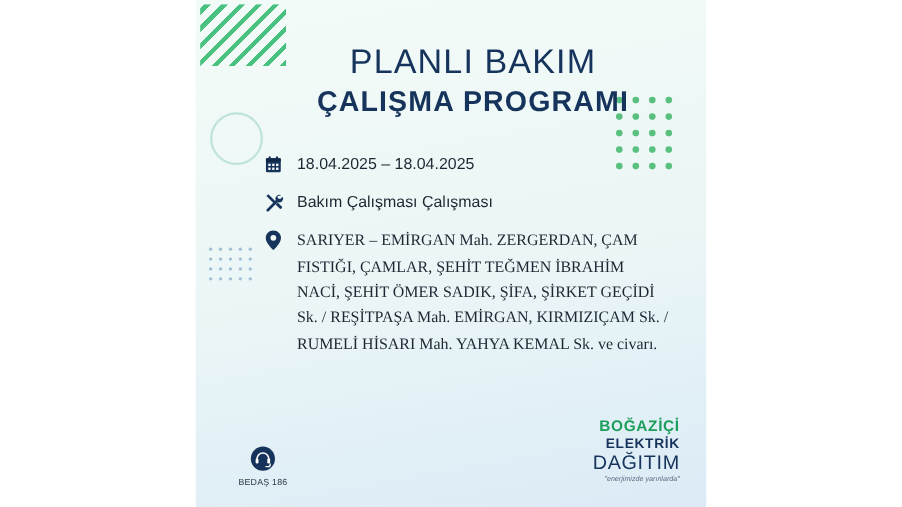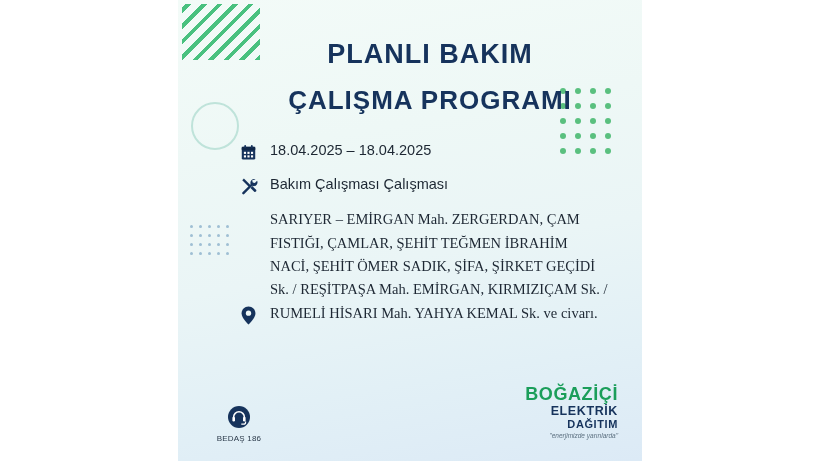--- a/index.html
+++ b/index.html
@@ -100,44 +100,44 @@
   .title-block {
     position: absolute;
     left: 0;
     top: 40px;
     width: 464px;
     text-align: center;
     padding-left: 40px;
     box-sizing: border-box;
   }
   .title-main {
-    font-size: 27px;
-    font-weight: bold;
+    font-size: 31px;
+    font-weight: normal;
     letter-spacing: 1px;
     color: #16335c;
     line-height: 1.05;
   }
   .title-sub {
     font-size: 26px;
     font-weight: bold;
     letter-spacing: 1px;
     color: #16335c;
     line-height: 1.15;
-    margin-top: 18px;
+    margin-top: 5px;
   }
 
   .rows {
     position: absolute;
     left: 62px;
     top: 140px;
     width: 370px;
   }
   .row {
     display: flex;
-    align-items: flex-end;
+    align-items: flex-start;
     margin-bottom: 13px;
   }
   .row .ic {
     width: 30px;
     min-width: 30px;
     padding-top: 1px;
     display: flex;
     justify-content: flex-start;
   }
   .row .txt {
@@ -183,37 +183,37 @@
     letter-spacing: 0.2px;
   }
 
   .brand {
     position: absolute;
     right: 24px;
     bottom: 8px;
     text-align: right;
   }
   .brand .b1 {
-    font-size: 18px;
+    font-size: 14px;
     font-weight: bold;
     color: #1b9e5a;
     letter-spacing: 0.6px;
     line-height: 1.12;
   }
   .brand .b2 {
     font-size: 12.5px;
     font-weight: bold;
     color: #16335c;
     letter-spacing: 0.6px;
     line-height: 1.12;
     text-align: right;
   }
   .brand .b3 {
-    font-size: 11px;
-    font-weight: bold;
+    font-size: 18px;
+    font-weight: normal;
     color: #16335c;
     letter-spacing: 0.6px;
     line-height: 1.12;
   }
   .brand .slogan {
     font-size: 6.5px;
     color: #5c7080;
     margin-top: 2px;
     font-style: italic;
   }

